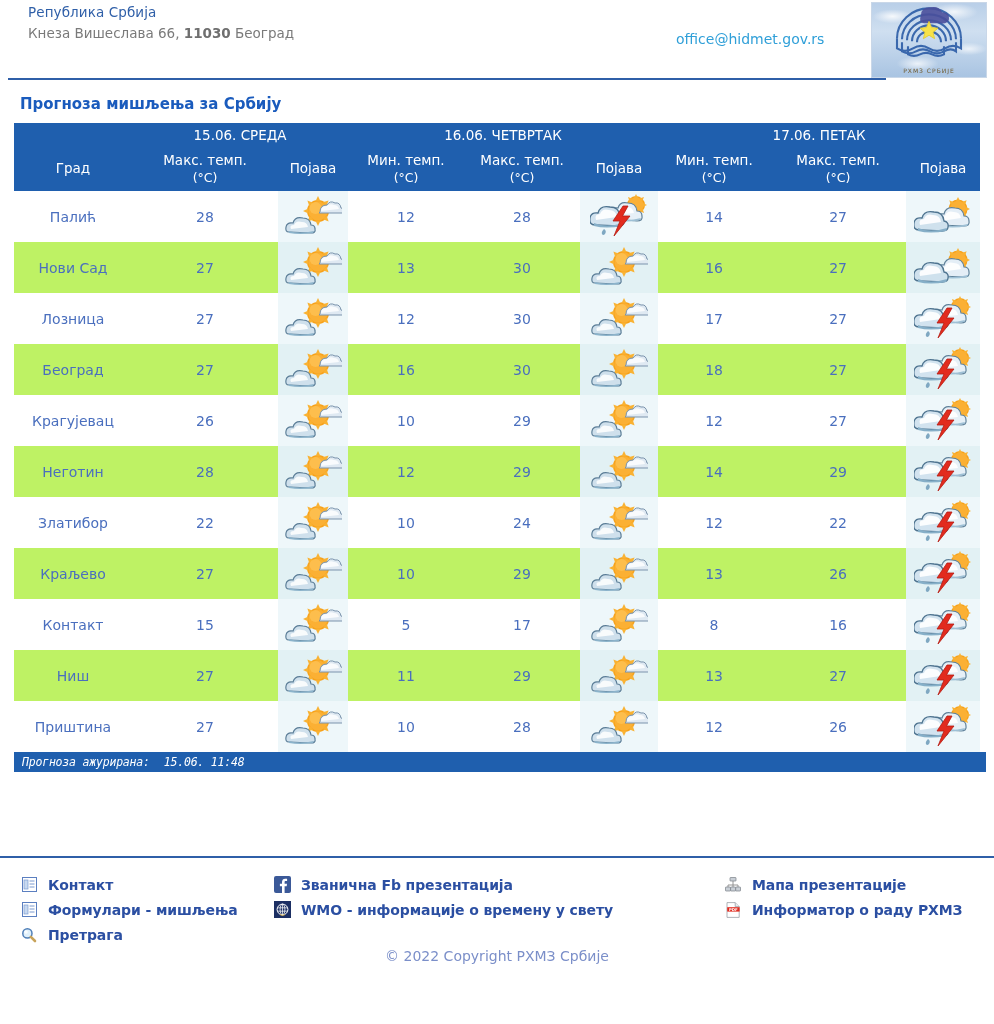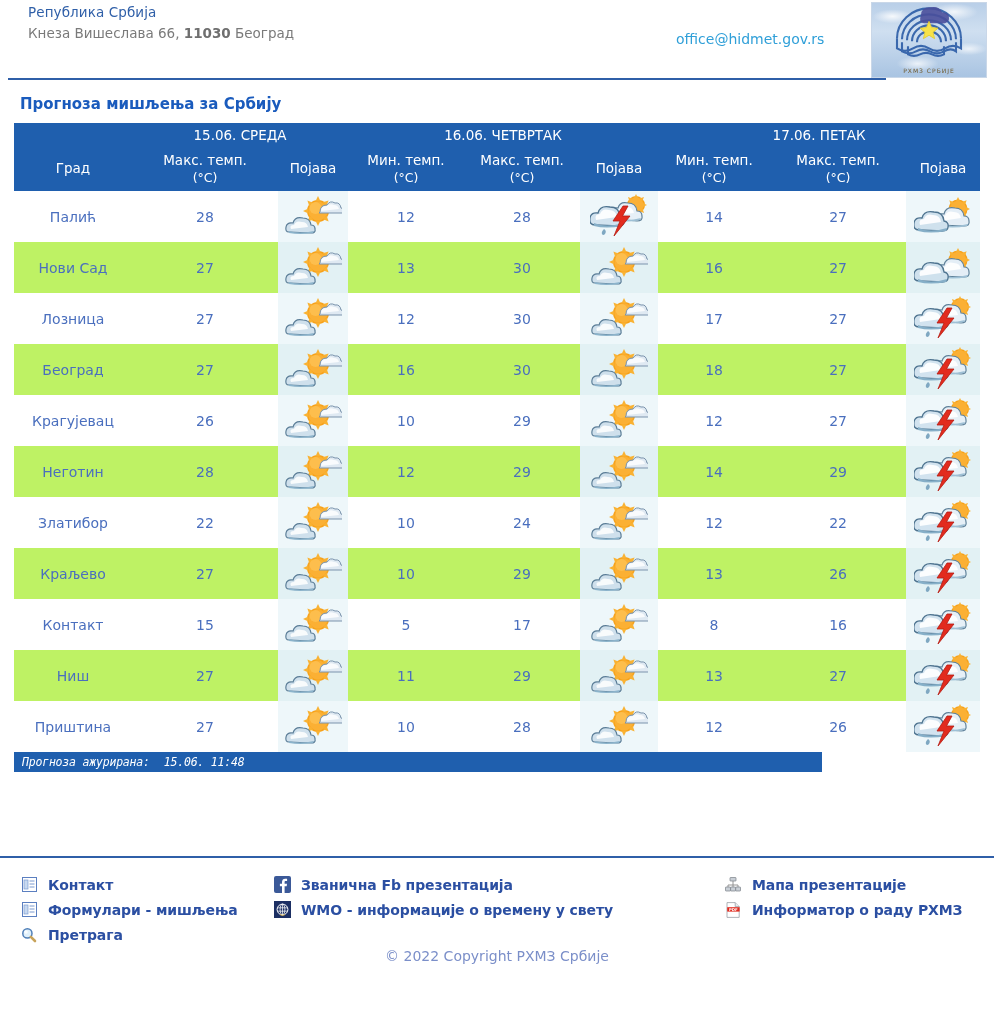--- a/index.html
+++ b/index.html
@@ -144,21 +144,21 @@
     width: 100%;
     height: 51px;
     display: flex;
     align-items: center;
     justify-content: center;
   }
   tbody tr td { border-bottom: 1px solid #ffffff; }
 
   
   .statusbar {
-    width: 808px;
+    width: 972px;
     margin: 0 14px;
     height: 20px;
     background: #1f5fae;
     color: #ffffff;
     font-size: 11.5px;
     font-style: italic;
     font-family: "DejaVu Sans Mono", "Liberation Mono", monospace;
     display: flex;
     align-items: center;
     padding-left: 8px;

